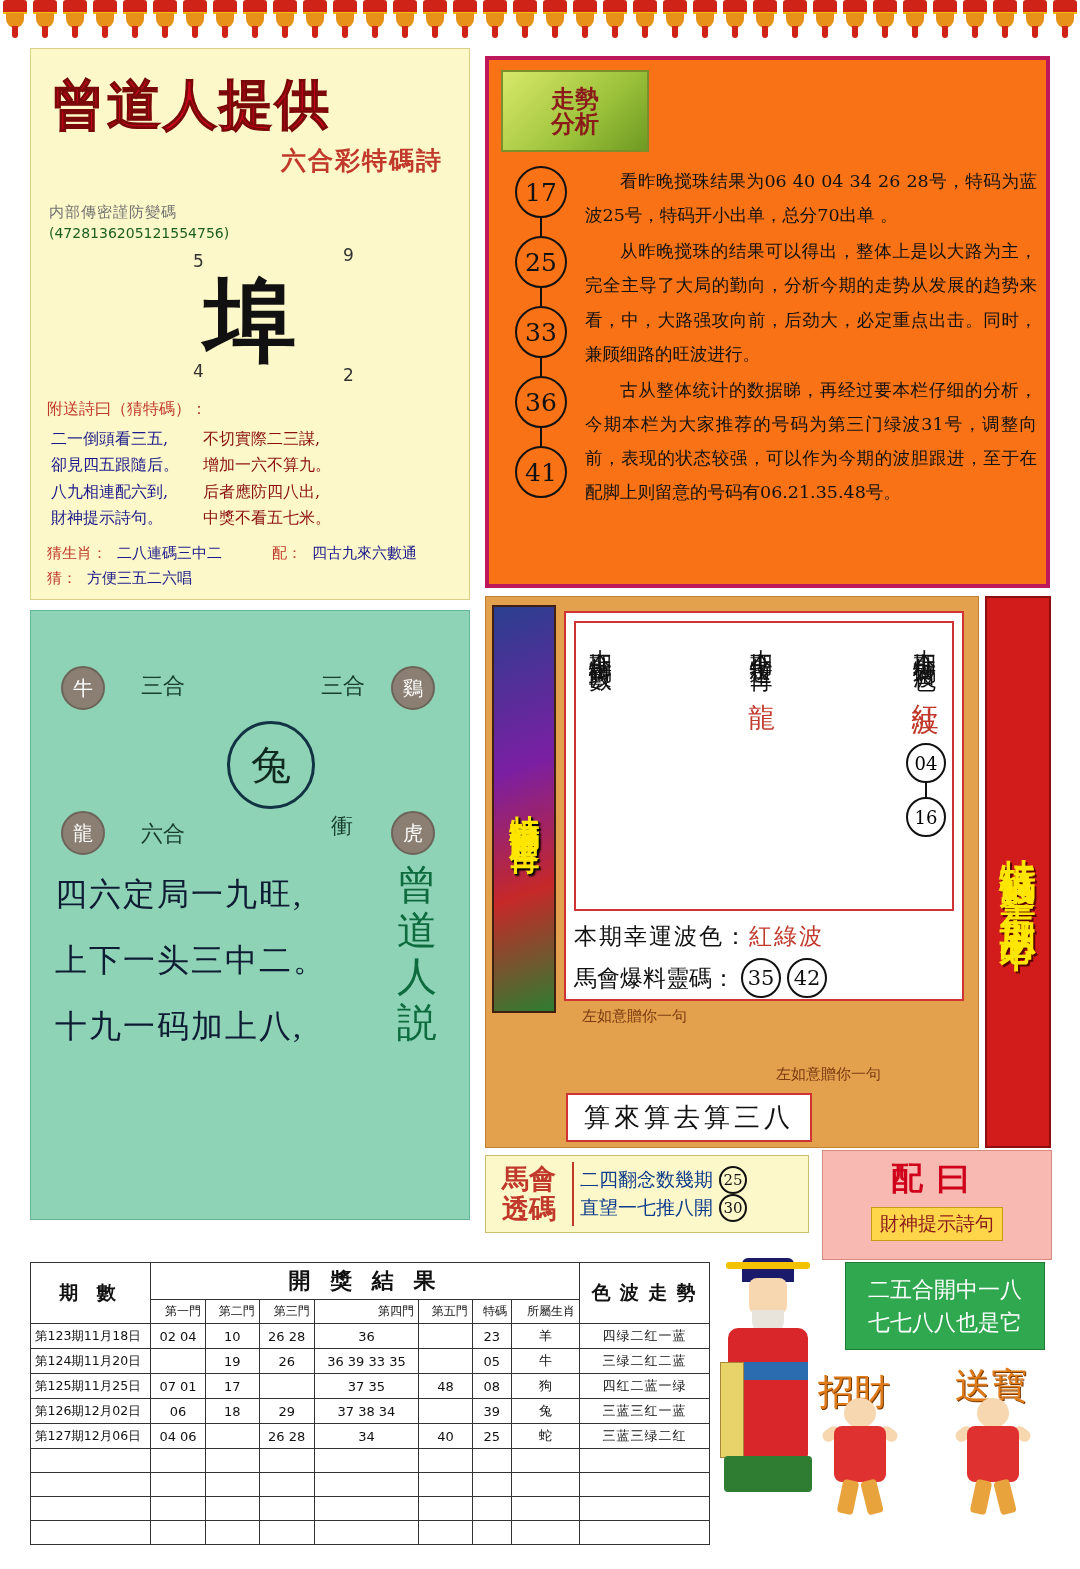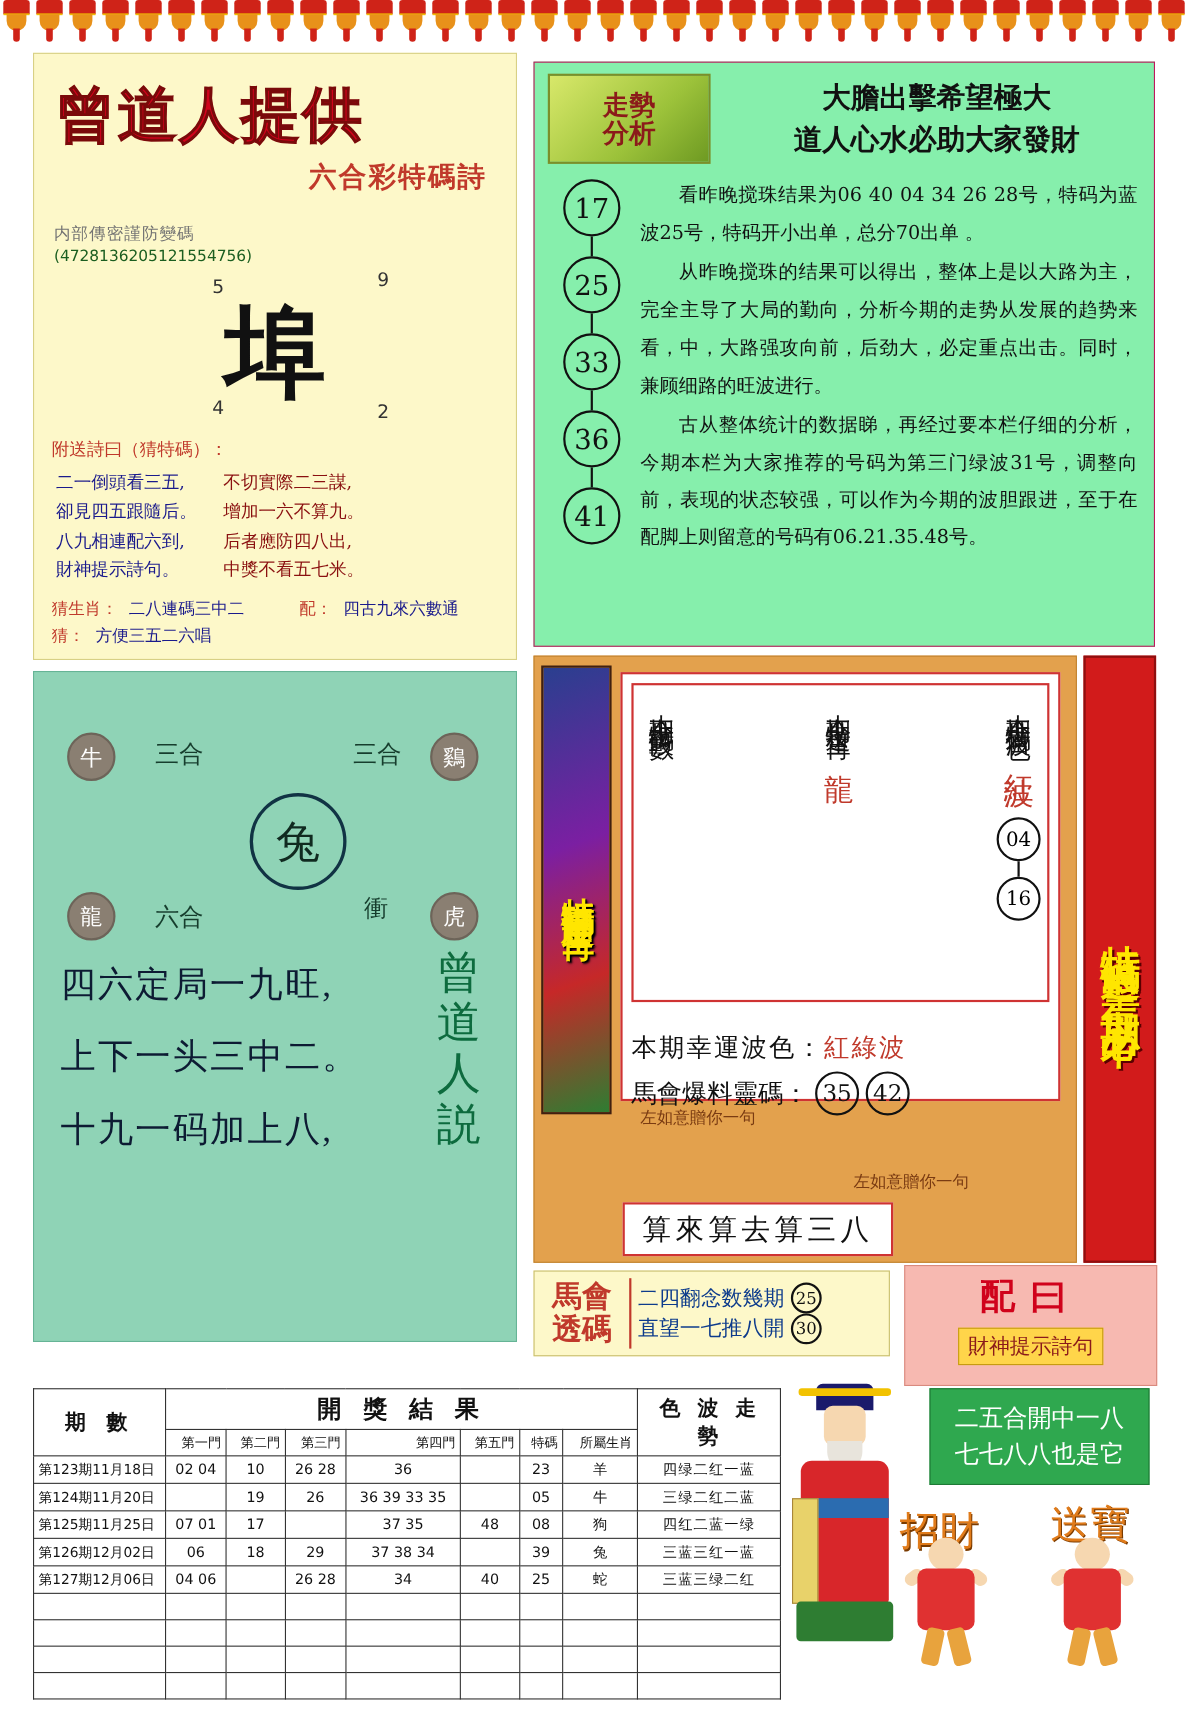--- a/index.html
+++ b/index.html
@@ -112,21 +112,21 @@
   }
   .signature {
     position:absolute; right:18px; top:250px; width:68px;
     font-size:40px; color:#0d6b3e; text-align:center; line-height:1.15;
     font-family:"DejaVu Serif","Liberation Serif",serif;
   }
 
   
   .panel-pink {
     position:absolute; left:485px; top:56px; width:565px; height:532px;
-    background:#86efac; border:1px solid #be185d; padding:8px 12px;
+    background:#f97316; border:4px solid #be185d; padding:8px 12px;
   }
   .trend-badge {
     position:absolute; left:12px; top:10px; width:148px; height:82px;
     background:linear-gradient(135deg,#d8e86a,#9cc23a 60%,#6e9a22);
     border:2px solid #7b8f2a; display:flex; flex-direction:column;
     align-items:center; justify-content:center;
     font-family:"DejaVu Serif","Liberation Serif",serif;
   }
   .trend-badge span { font-size:24px; font-weight:bold; color:#8b1a1a; line-height:1.05;}
   .pink-title {
@@ -187,21 +187,21 @@
   .dual-circ {
     position:absolute; right:6px; top:120px; display:flex; flex-direction:column; align-items:center;
   }
   .dual-circ .c {
     width:40px; height:40px; border-radius:50%; border:2px solid #111;
     display:flex; align-items:center; justify-content:center; font-size:18px;
     font-family:"DejaVu Serif","Liberation Serif",serif;
   }
   .dual-circ .bar { width:2px; height:14px; background:#111; }
   .lucky-line {
-    margin-top:26px; font-size:23px; color:#111; letter-spacing:2px;
+    margin-top:10px; font-size:23px; color:#111; letter-spacing:2px;
     font-family:"DejaVu Serif","Liberation Serif",serif;
   }
   .lucky-line .v { color:#c0392b; }
   .code-line {
     margin-top:6px; font-size:23px; color:#111; display:flex; align-items:center; gap:6px;
     font-family:"DejaVu Serif","Liberation Serif",serif;
   }
   .code-line .c {
     width:40px; height:40px; border-radius:50%; border:2px solid #111;
     display:inline-flex; align-items:center; justify-content:center; font-size:21px;
@@ -273,21 +273,21 @@
 
   
   .table-wrap { position:absolute; left:30px; top:1262px; width:680px; }
   table { border-collapse:collapse; width:680px; font-size:13px; color:#111; }
   th, td { border:1px solid #333; padding:3px 4px; text-align:center; height:24px; }
   th.big { font-size:22px; letter-spacing:6px;
     font-family:"DejaVu Serif","Liberation Serif",serif; }
   th.period { font-size:19px; letter-spacing:6px; width:120px;
     font-family:"DejaVu Serif","Liberation Serif",serif; }
   th.wave { font-size:19px; letter-spacing:2px; width:130px;
-    font-family:Liberation Mono, monospace; }
+    font-family:Liberation Sans, sans-serif; }
   th.sub { font-size:12px; font-weight:normal;text-align:right; }
   td.datecell { text-align:left; padding-left:4px; font-size:12.5px; white-space:nowrap;}
   td.wavecell { font-size:13px; letter-spacing:1px; }
 
   
   .wealth-god {
     position:absolute; left:716px; top:1258px; width:104px; height:240px;
   }
   .wg-hat { position:absolute; left:26px; top:0; width:52px; height:24px; background:#1a1a6b; border-radius:6px 6px 0 0;}
   .wg-hat:after{content:"";position:absolute;left:-16px;top:4px;width:84px;height:7px;background:#f2c200;border-radius:3px;}
@@ -567,24 +567,20 @@
         <div>十九一码加上八,</div>
       </div>
       <div class="signature">曾道人説</div>
     </div>
   </div>
 
   <div class="panel-pink">
     <div class="trend-badge">
       <span>走勢</span>
       <span>分析</span>
-    </div>
-    <div class="pink-title">
-      <div>大膽出擊希望極大</div>
-      <div>道人心水必助大家發財</div>
     </div>
 
     <div class="num-col">
       <div class="num-circle">17</div>
       <div class="num-link"></div>
       <div class="num-circle">25</div>
       <div class="num-link"></div>
       <div class="num-circle">33</div>
       <div class="num-link"></div>
       <div class="num-circle">36</div>

